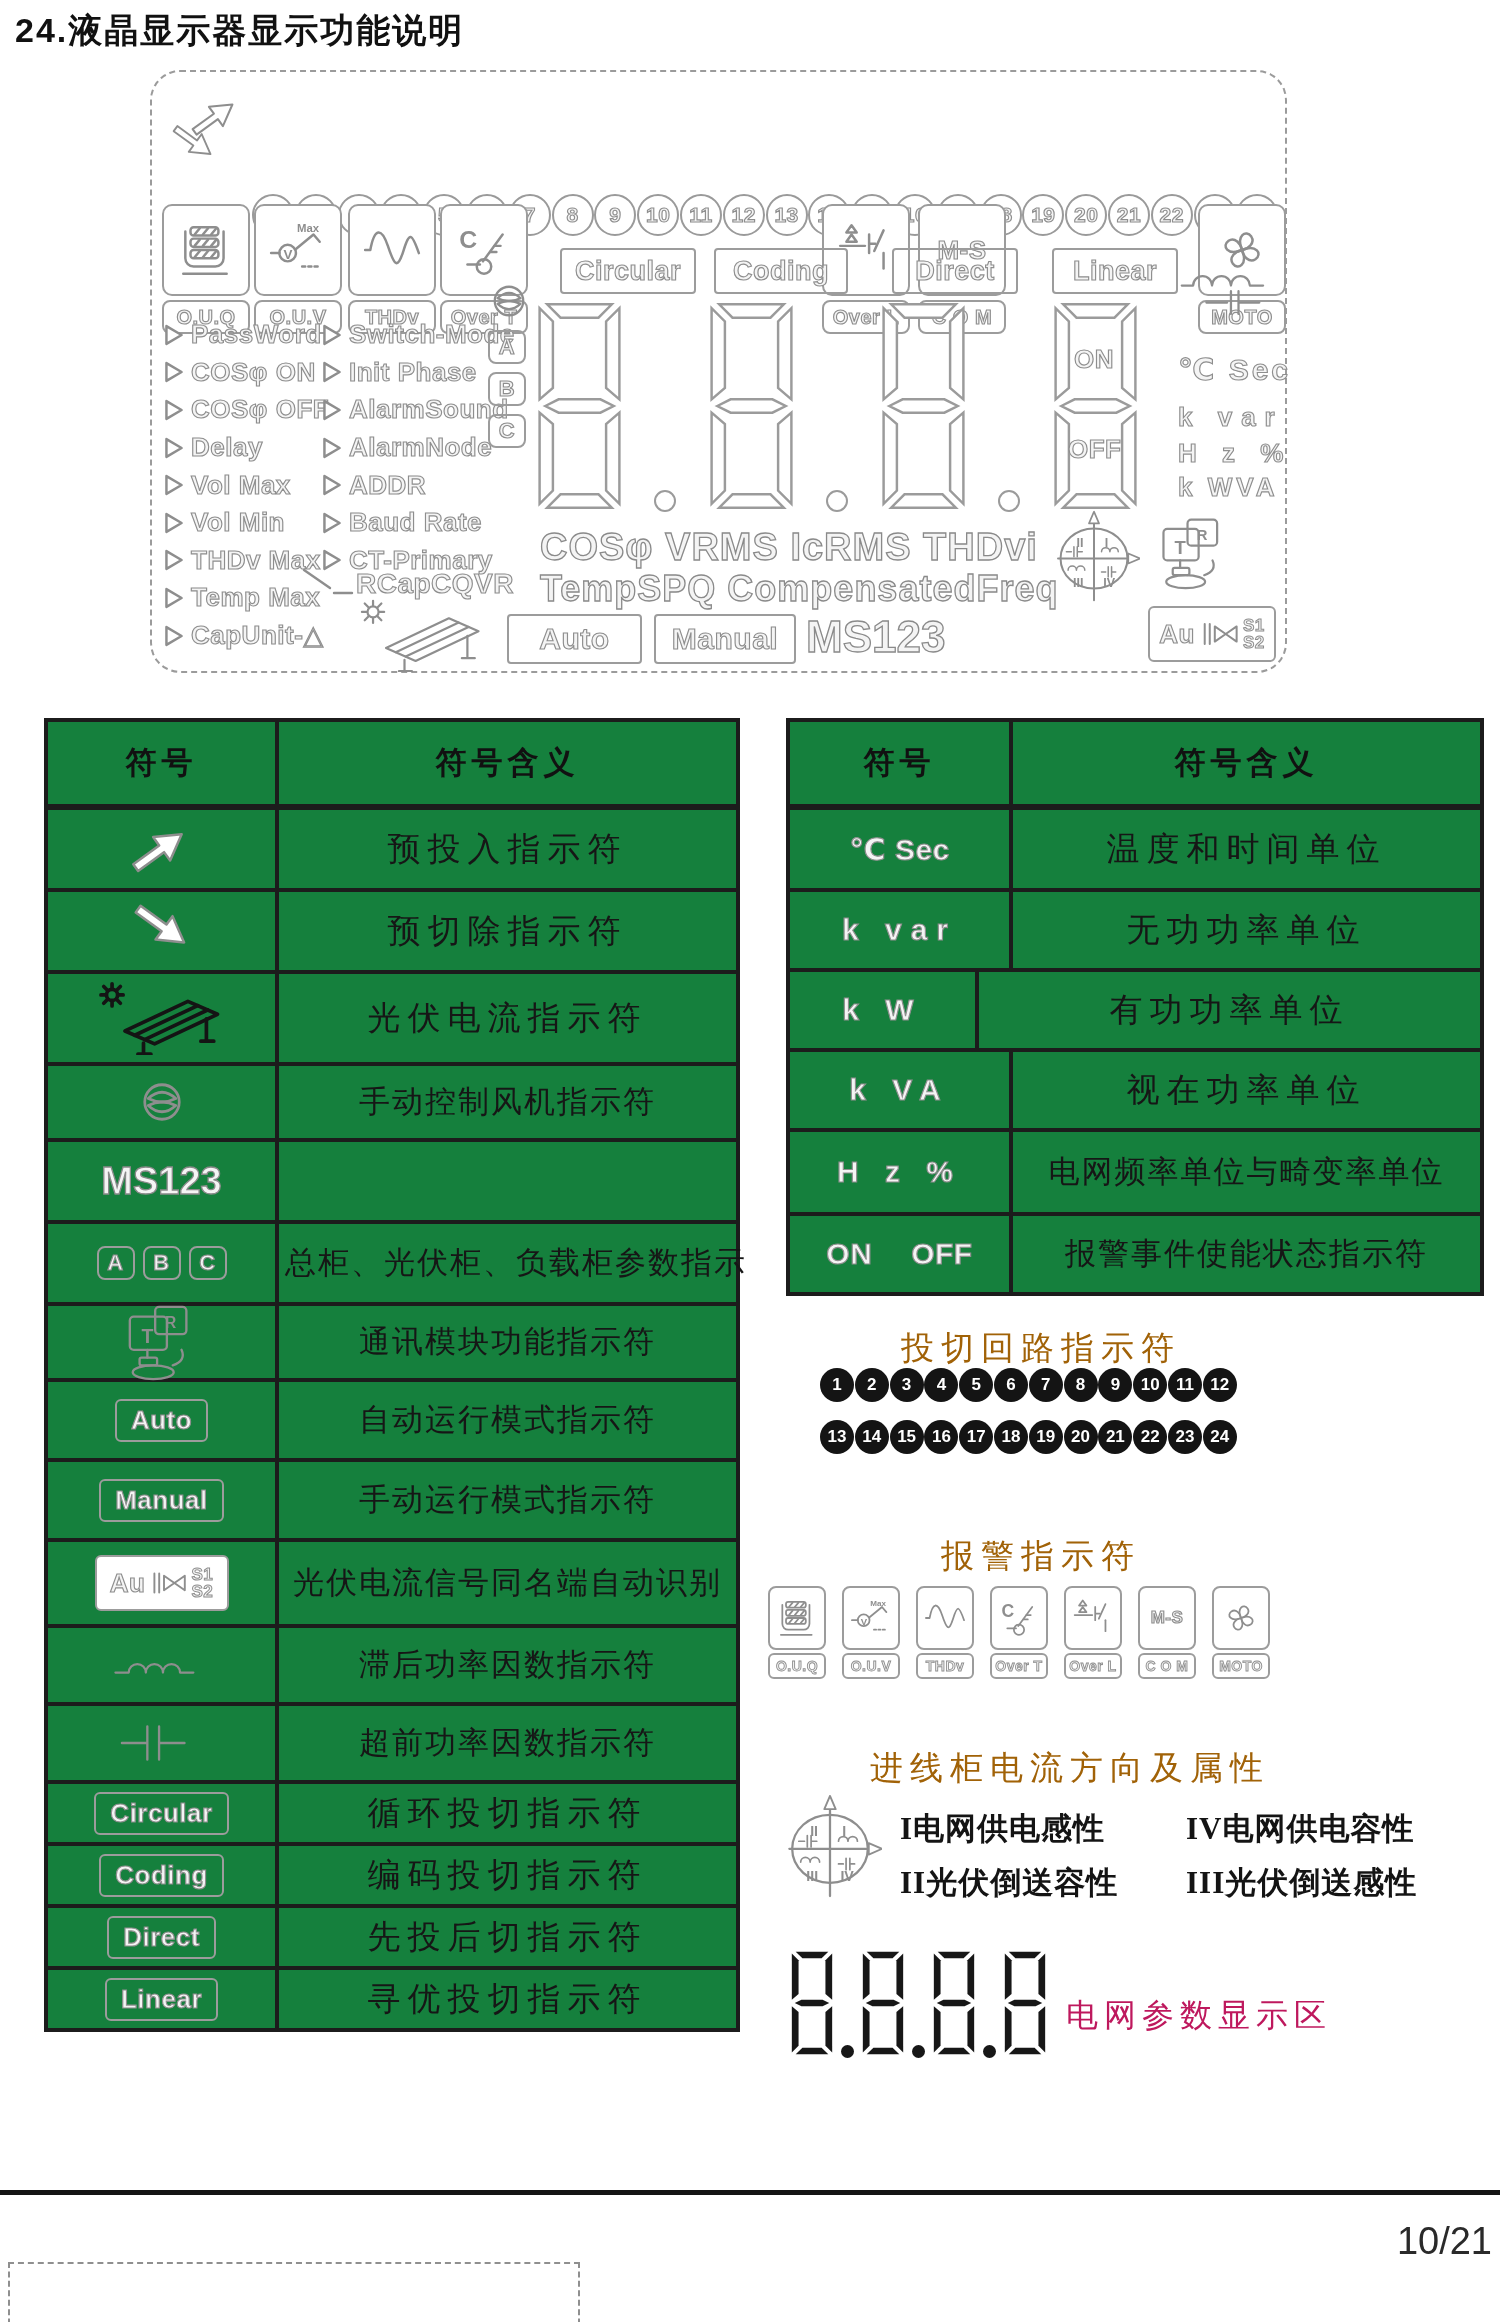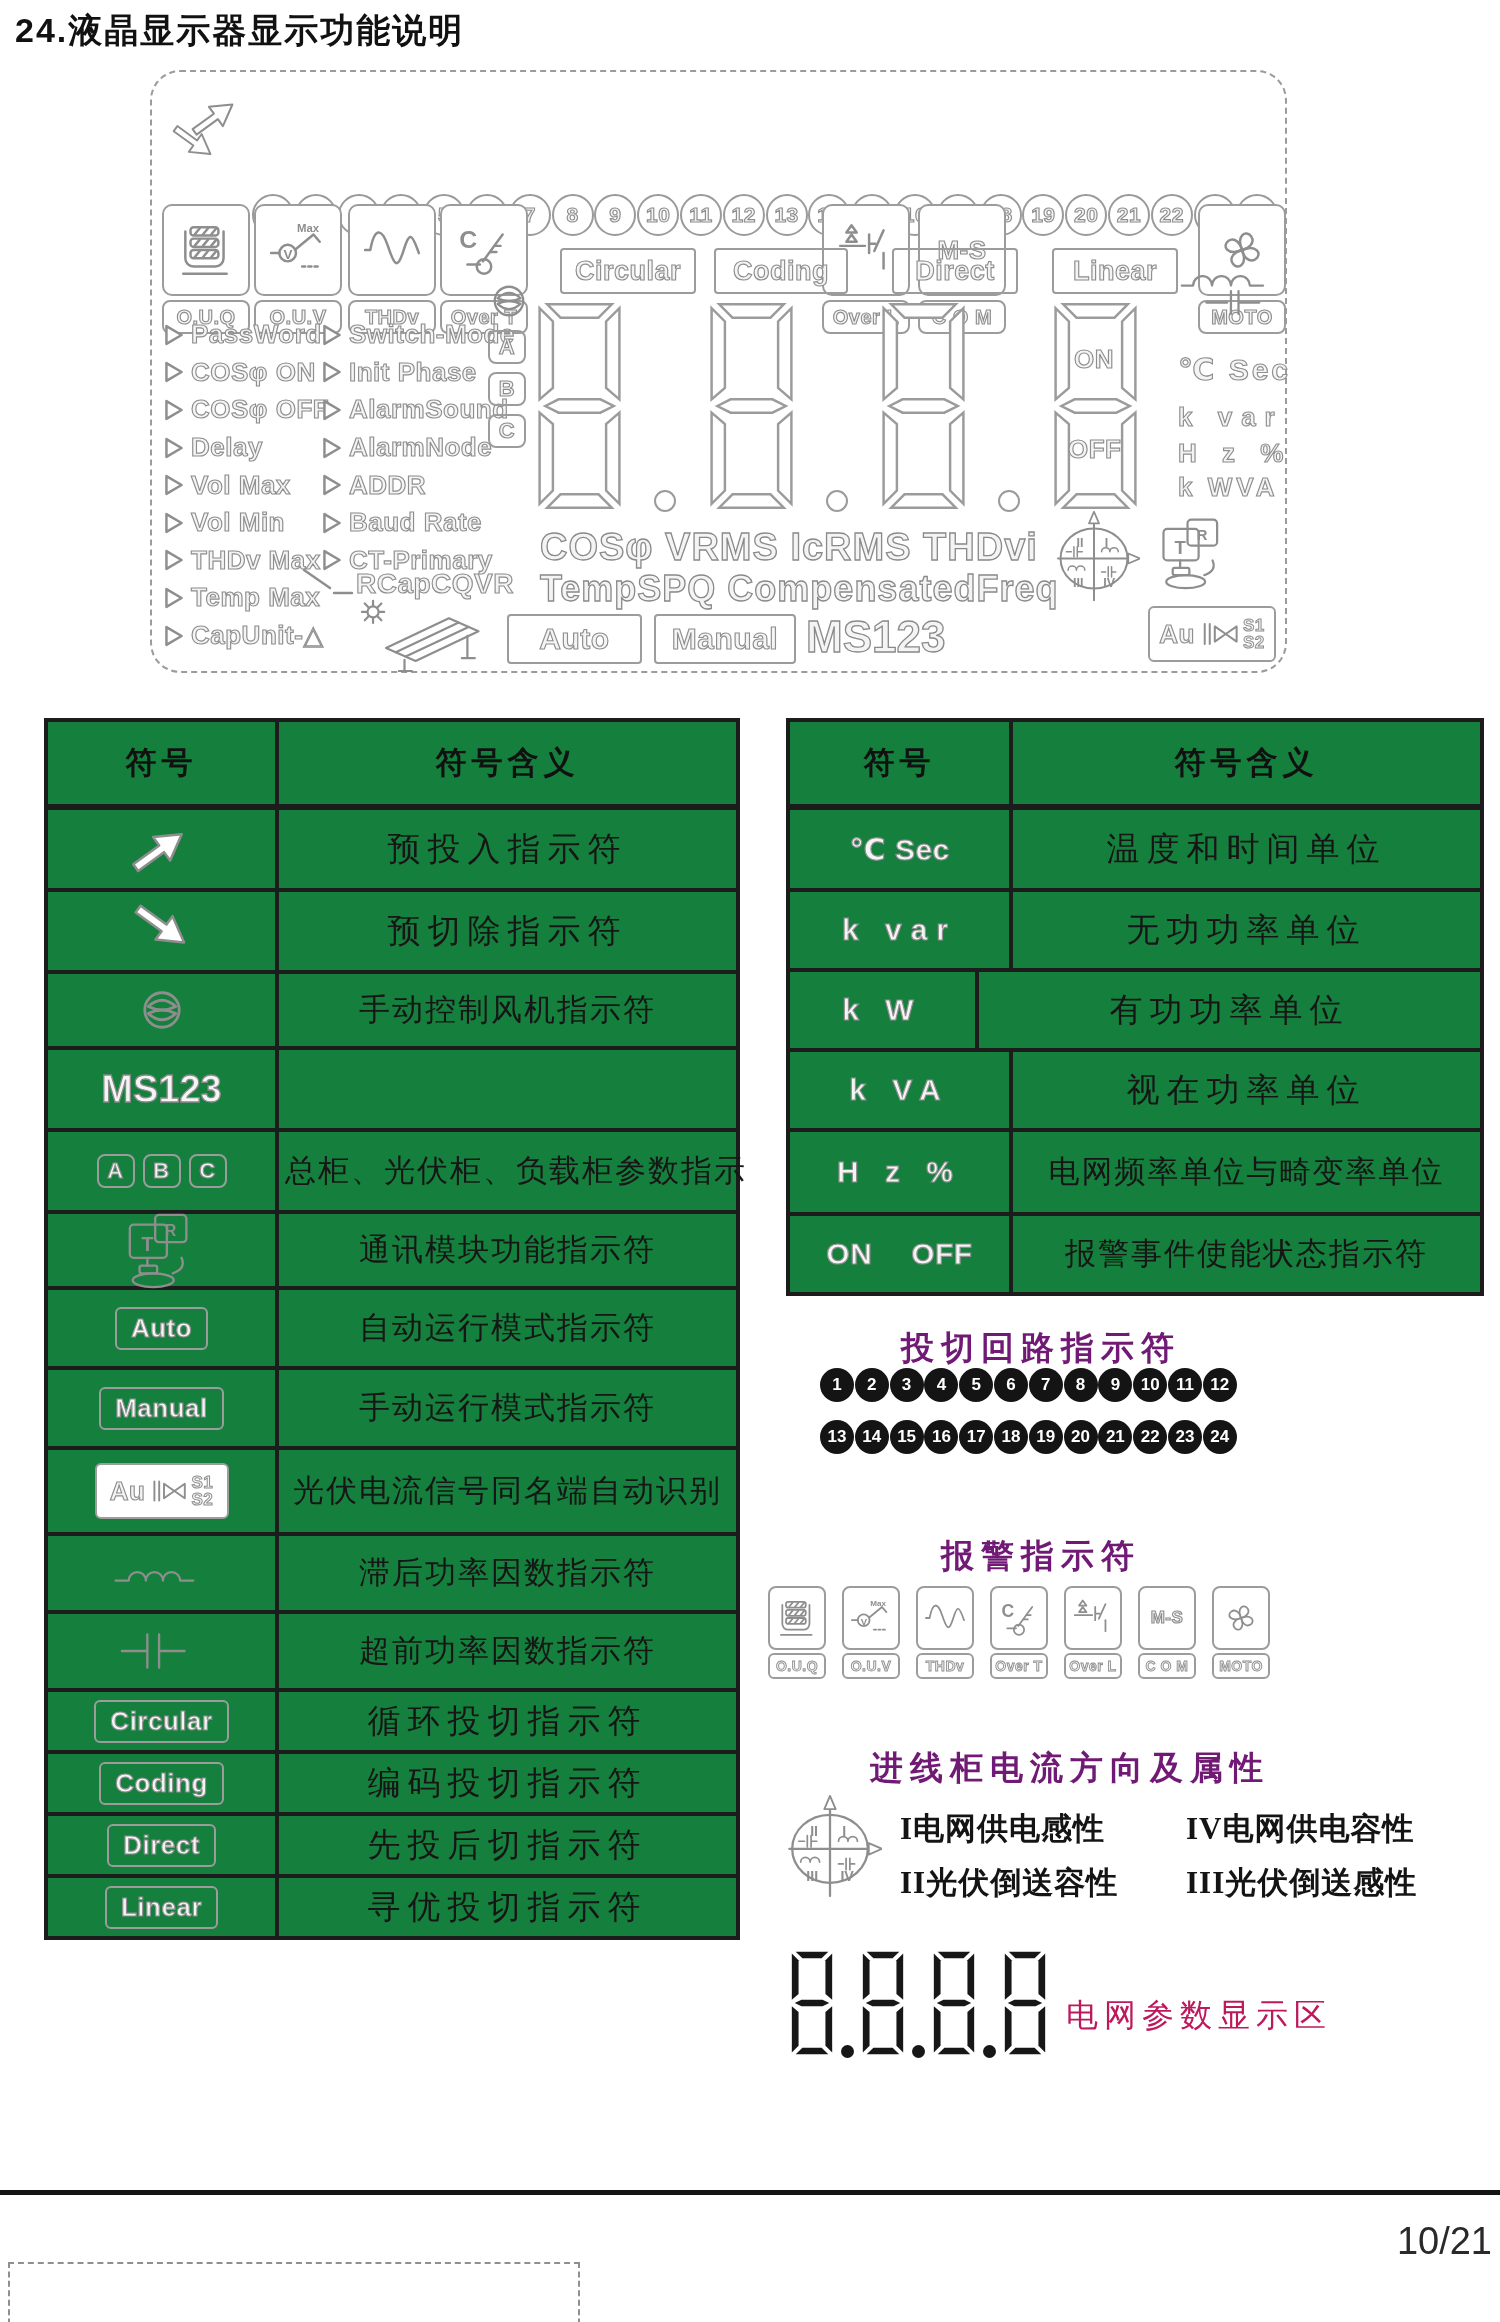--- a/index.html
+++ b/index.html
@@ -73,21 +73,21 @@
   .th{font-size:31px;font-weight:600;letter-spacing:5px;color:#111}
   .mean{font-size:33px;letter-spacing:7px;color:#161616;text-align:center;padding:0 6px;white-space:nowrap}
   .mean-sm{font-size:31px;letter-spacing:2px}
   .symtext{font-size:38px}
   .symbox{border:2.4px solid #9c9c9c;border-radius:6px;padding:4px 14px}
   .symbox .hl{font-size:26px}
   .rsym{font-size:30px}
   .ws{word-spacing:30px}
 
   
-  .sectitle{font-size:33px;letter-spacing:7px;color:#701a75;text-align:center;font-weight:700}
+  .sectitle{font-size:33px;letter-spacing:7px;color:#a16207;text-align:center;font-weight:400}
   .bcirc-row{display:flex;gap:.8px}
   .bcirc{width:34px;height:34px;border-radius:50%;background:#141414;color:#fff;display:flex;align-items:center;justify-content:center;font-size:17px;font-weight:700;flex:none}
   .legend{display:grid;grid-template-columns:190px 190px;column-gap:96px;row-gap:12px}
   .legend .li{display:flex;align-items:center;white-space:nowrap;font-weight:700;font-size:31px;letter-spacing:1px;color:#141414}
   .legend .num{width:44px;font-family:"Liberation Serif","DejaVu Serif",serif;font-weight:700}
   .gd-row{display:flex;gap:5px;align-items:flex-end}
   .bdp{width:13px;height:13px;border-radius:50%;background:#171717;margin-bottom:4px}
   .gdlabel{font-size:32px;letter-spacing:6px;color:#be185d}
 
   .footline{left:0;top:2190px;width:1500px;height:5px;background:#141414}
@@ -612,20 +612,30 @@
         </div>
       </div>
       <div class="trow" style="height:82px">
     <div class="cell csym" style="width:231px">
           <svg class="sicon lineart" style="width:76px;height:62px" viewBox="0 0 70 60">
             <use href="#i-arrow-se"></use>
           </svg>
         </div>
     <div class="cell cmean">
           <span class="mean ">预切除指示符</span>
+        </div>
+      </div>
+      <div class="trow" style="height:92px">
+    <div class="cell csym" style="width:231px">
+          <svg class="sicon lineart solar-black" style="width:132px;height:74px" viewBox="0 0 140 80">
+            <use href="#i-solar"></use>
+          </svg>
+        </div>
+    <div class="cell cmean">
+          <span class="mean ">光伏电流指示符</span>
         </div>
       </div>
       <div class="trow" style="height:76px">
     <div class="cell csym" style="width:231px">
           <svg class="sicon lineart" style="width:46px;height:46px" viewBox="0 0 40 40">
             <use href="#i-fansm"></use>
           </svg>
         </div>
     <div class="cell cmean">
           <span class="mean mean-sm">手动控制风机指示符</span>

